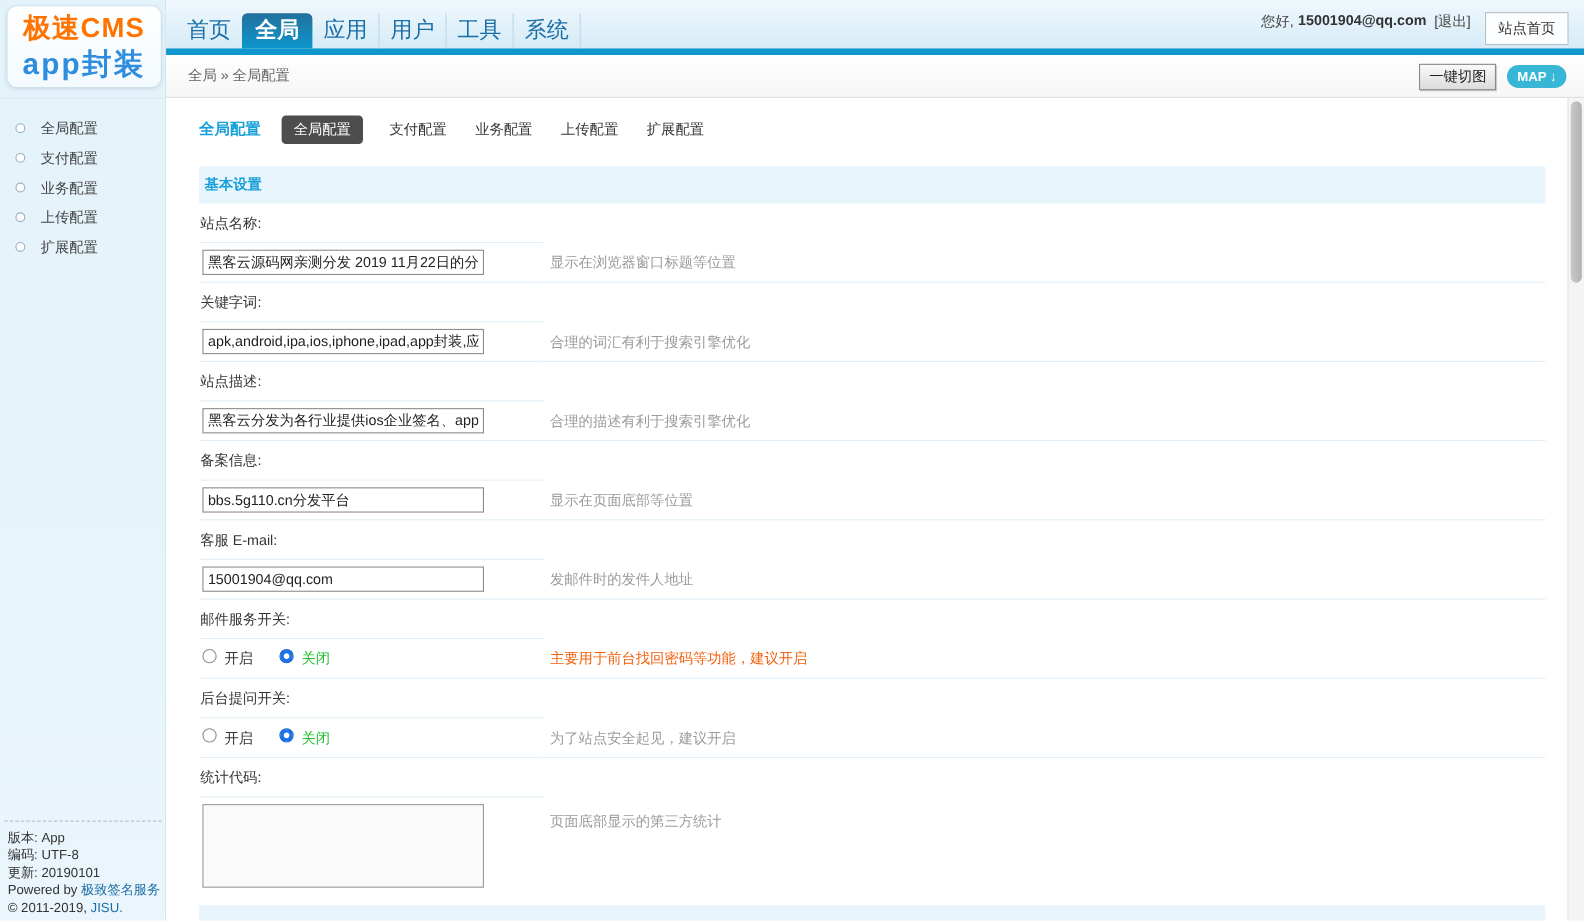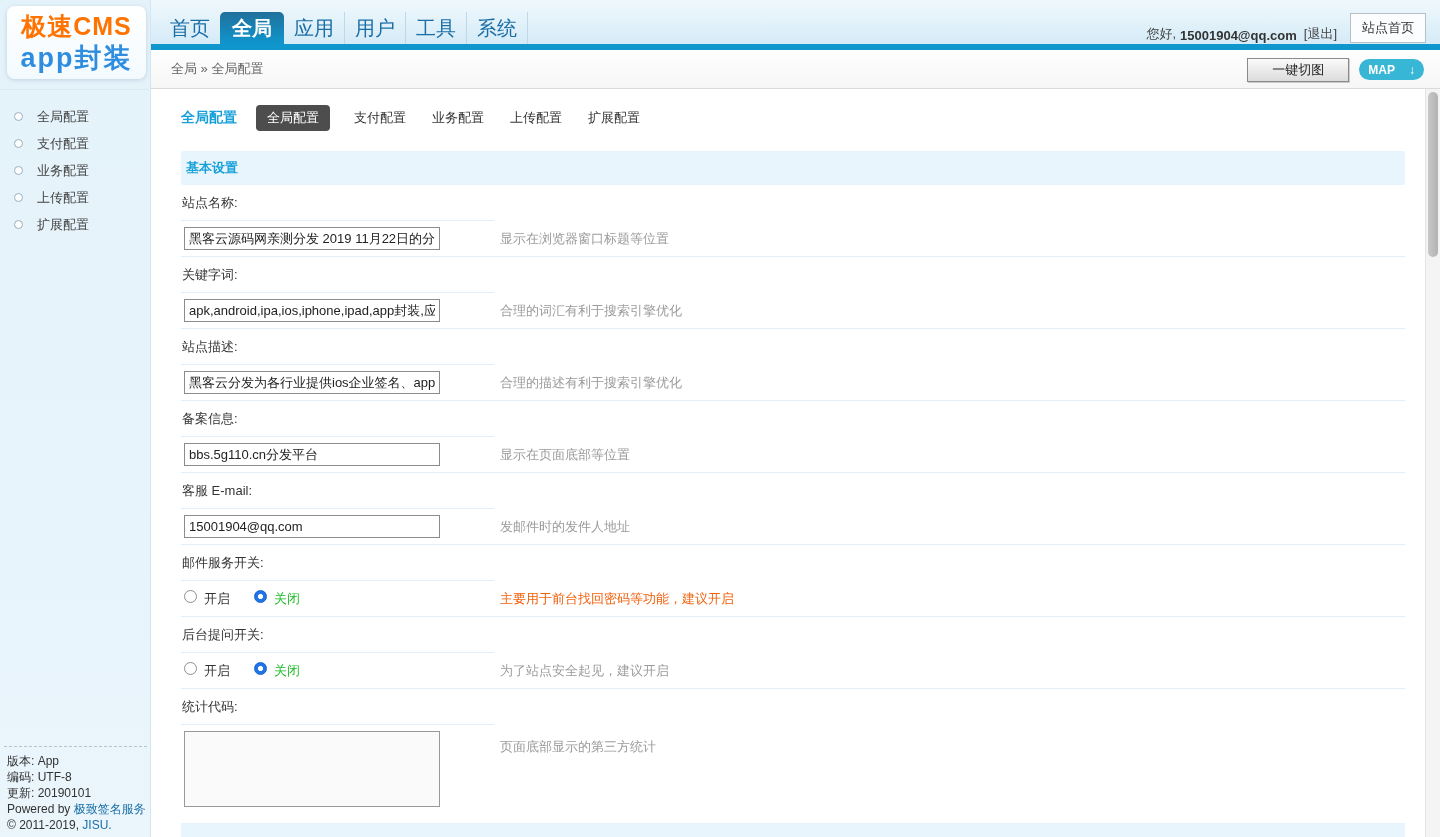--- a/index.html
+++ b/index.html
@@ -30,38 +30,38 @@
 
   
   .header-band { position:absolute; left:151px; top:0; width:1289px; height:44px;
                  background:linear-gradient(180deg,#f0f8fd,#d5ebf7); }
   .blue-bar { position:absolute; left:151px; top:44px; width:1289px; height:6px; background:#0e96cd; }
   .top-nav { position:absolute; left:160px; top:12px; height:32px; display:flex; align-items:flex-end; z-index:3; }
   .nav-item { height:32px; line-height:32px; padding:0 10px; font-size:20px; color:#1a6ea6; cursor:pointer; }
   .nav-item.sep { border-right:1px solid #bdd9e8; }
   .nav-item.active { background:linear-gradient(180deg,#21709c,#0e96cd); color:#fff; font-weight:bold;
                      border-radius:5px 5px 0 0; padding:0 12px; border-right:none; }
-  .user-area { position:absolute; right:14px; top:11px; height:32px; display:flex; align-items:flex-end;
+  .user-area { position:absolute; right:14px; top:11px; height:32px; display:flex; align-items:flex-start;
                font-size:13px; color:#444; z-index:3; }
   .username { font-weight:bold; color:#333; margin-left:4px; }
   .logout { margin-left:7px; cursor:pointer; }
   .site-home-btn { margin-left:13px; height:30px; line-height:28px; padding:0 11px;
                    background:#fcfdfe; border:1px solid #b4bfc6; color:#333; font-size:13px; cursor:pointer; }
 
   
   .breadcrumb-bar { position:absolute; left:151px; top:50px; width:1289px; height:39px;
                     background:linear-gradient(180deg,#fefefe,#f6f6f6); border-bottom:1px solid #dadada; }
   .breadcrumb { position:absolute; left:20px; top:0; line-height:38px; font-size:13px; color:#666;text-align:right; }
   .bc-actions { position:absolute; right:16px; top:0; height:39px; display:flex; align-items:center; }
-  .cut-btn { height:24px; line-height:22px; padding:0 24px;
+  .cut-btn { height:24px; line-height:22px; padding:0 8px;
              background:linear-gradient(180deg,#fafafa,#dcdcdc); border:1px solid #8a8a8a;
              box-shadow:1px 1px 0 rgba(0,0,0,.18); font-size:13px; color:#222; cursor:pointer; }
   .map-btn { margin-left:10px; height:21px; padding:0 9px; background:#38b6d5; border-radius:11px;
              color:#fff; font-size:12px; font-weight:bold; cursor:pointer;
-             display:flex; align-items:center; gap:14px; }
+             display:flex; align-items:center; gap:3px; }
 
   
   .scrollbar { position:absolute; right:0; top:89px; width:15px; height:748px;
                background:#f4f4f4; border-left:1px solid #e4e4e4; }
   .scroll-thumb { position:absolute; left:2px; top:3px; width:10px; height:165px;
                   background:linear-gradient(90deg,#c8c8c8,#b2b2b2); border-radius:6px; cursor:pointer; }
 
   
   .content { position:absolute; left:151px; top:89px; width:1274px; height:748px; background:#fff; }
   .content-inner { padding:16px 0 0 30px; }

